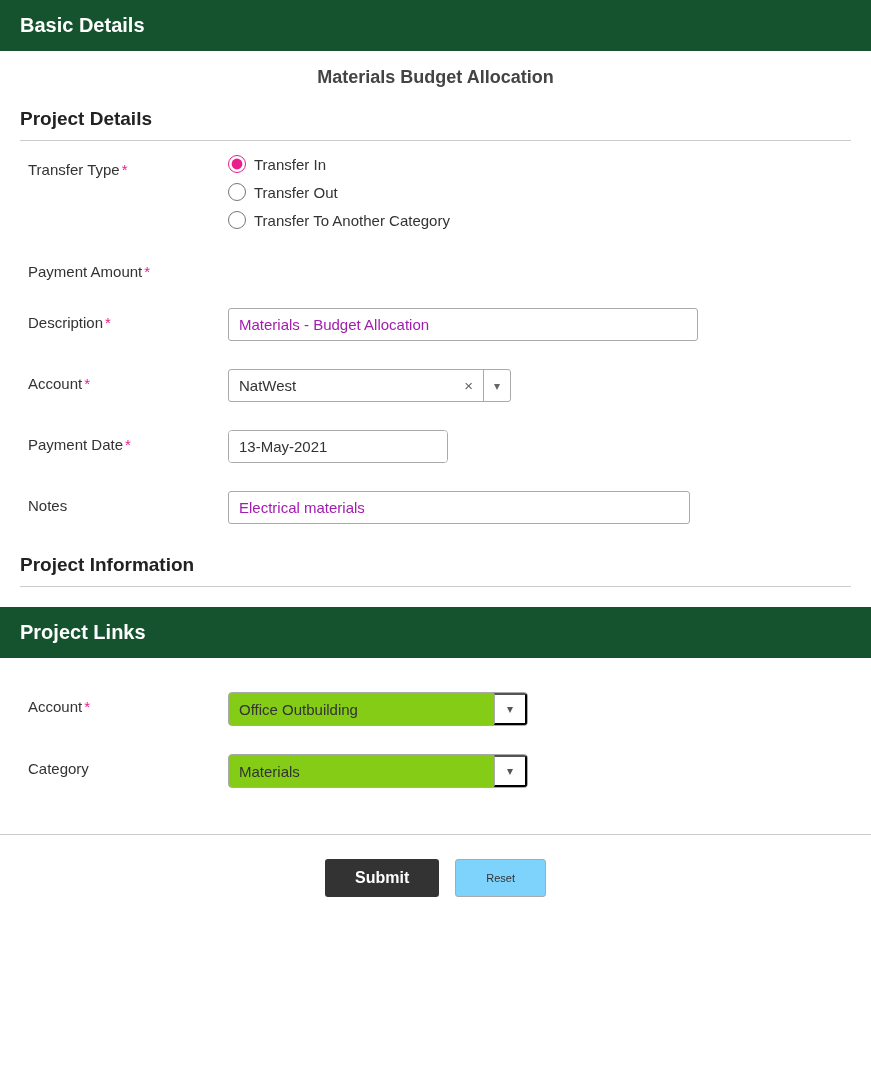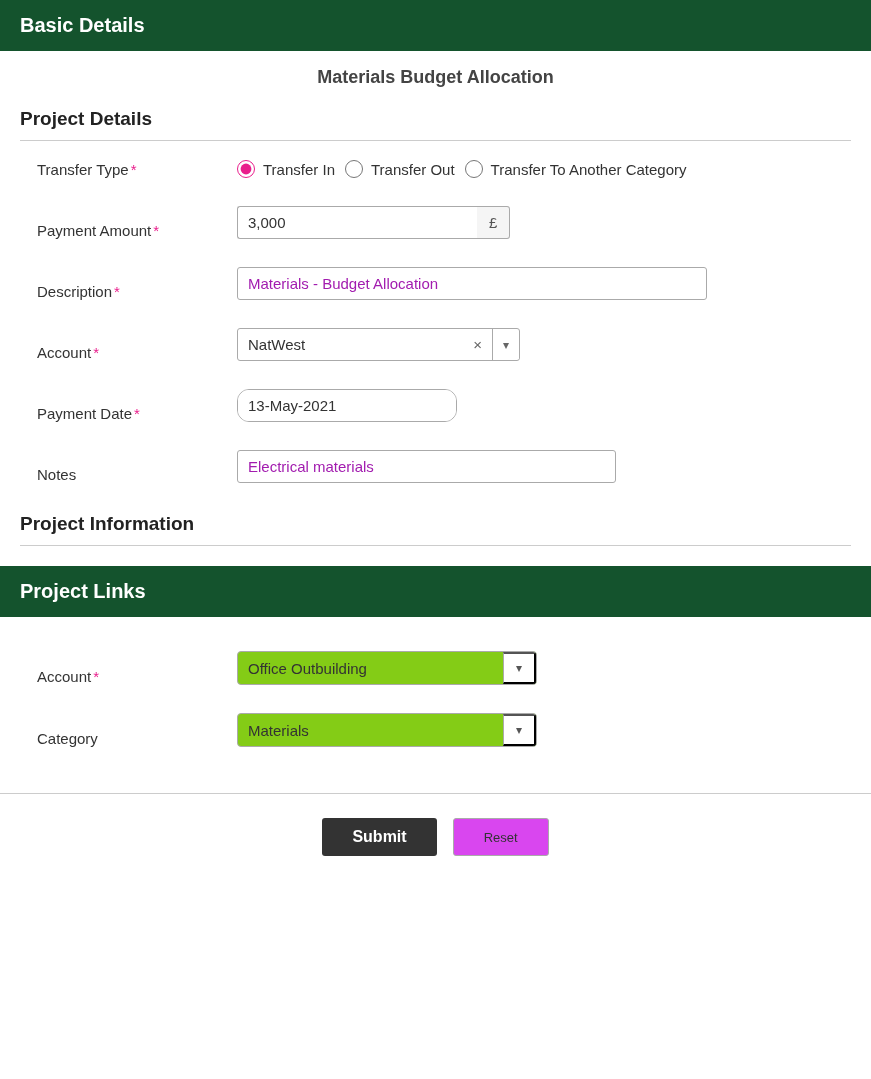--- a/index.html
+++ b/index.html
@@ -27,23 +27,22 @@
     }
 
     .divider {
       border: none;
       border-top: 1px solid #ccc;
       margin: 0 20px;
     }
 
     .form-row {
       display: flex;
-      align-items: flex-end;
+      align-items: flex-start;
       padding: 14px 28px;
-      margin-left: 9px;
     }
 
     .form-label {
       width: 200px;
       min-width: 200px;
       padding-top: 6px;
       font-size: 15px;
       color: #333;
     }
 
@@ -51,20 +50,21 @@
       color: #e91e8c;
       margin-left: 2px;
     }
 
     .form-control-wrap {
       flex: 1;
     }
 
     .radio-group {
       display: flex;
+      flex-direction: column;
       gap: 10px;
     }
 
     .radio-item {
       display: flex;
       align-items: center;
       gap: 8px;
       font-size: 15px;
       cursor: pointer;
     }
@@ -152,35 +152,35 @@
       font-size: 12px;
       background: #fff;
       border: none;
     }
 
     .date-wrap {
       display: flex;
       align-items: center;
       width: 220px;
       border: 1px solid #aaa;
-      border-radius: 12px;
+      border-radius: 4px;
       overflow: hidden;
     }
 
     .date-input {
       flex: 1;
       padding: 7px 10px;
       font-size: 15px;
       color: #333;
       border: none;
       outline: none;
     }
 
     .notes-input {
-      width: 379px;
+      width: 462px;
     }
 
     .select-wrap {
       display: flex;
       align-items: center;
       width: 300px;
       border: 1px solid #aaa;
       border-radius: 4px;
       overflow: hidden;
       background: #84cc16;
@@ -216,26 +216,26 @@
       color: #fff;
       border: none;
       border-radius: 3px;
       padding: 10px 30px;
       font-size: 16px;
       cursor: pointer;
       font-weight: bold;
     }
 
     .btn-reset {
-      background: #d946ef;
+      background: #7dd3fc;
       color: #333;
       border: 1px solid #aaa;
       border-radius: 3px;
       padding: 10px 30px;
-      font-size: 13px;
+      font-size: 11px;
       cursor: pointer;
     }
 
     .breadcrumb-title {
       display: block;
       text-align: center;
       font-size: 18px;
       font-weight: bold;
       color: #444;
       padding: 16px 20px 4px 20px;
@@ -276,26 +276,20 @@
         <span>Transfer To Another Category</span>
       </label>
     </div>
   </div>
 </div>
 
 <div class="form-row">
   <div class="form-label">
     <span>Payment Amount</span><span class="required-star">*</span>
   </div>
-  <div class="form-control-wrap">
-    <div class="amount-wrap">
-      <input type="text" class="amount-input" value="3,000" style="">
-      <span class="currency-badge">£</span>
-    </div>
-  </div>
 </div>
 
 <div class="form-row">
   <div class="form-label">
     <span>Description</span><span class="required-star">*</span>
   </div>
   <div class="form-control-wrap">
     <input type="text" class="text-input description-input" value="Materials - Budget Allocation" style="">
   </div>
 </div>

